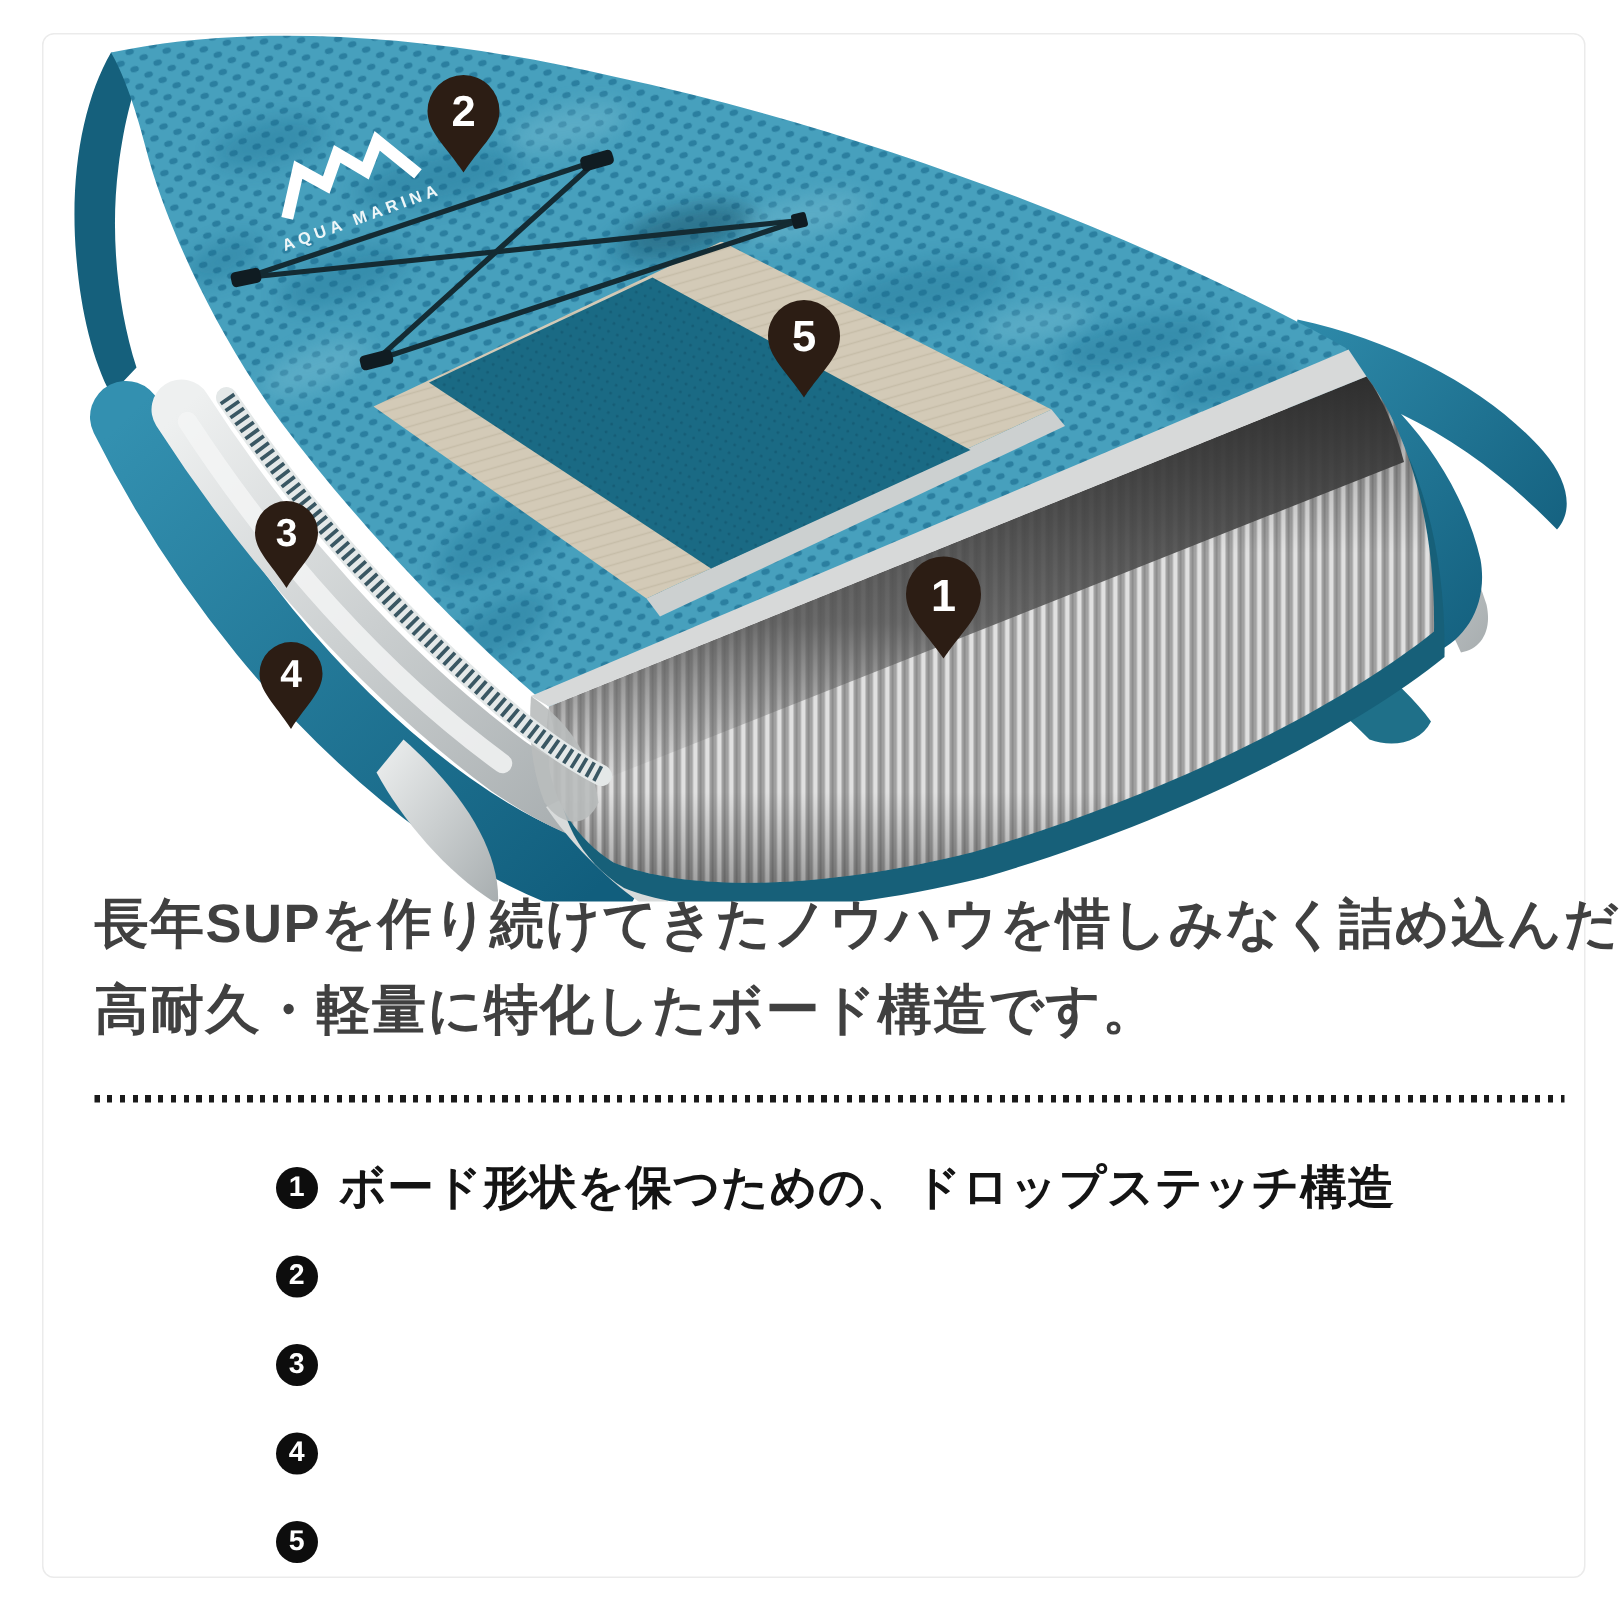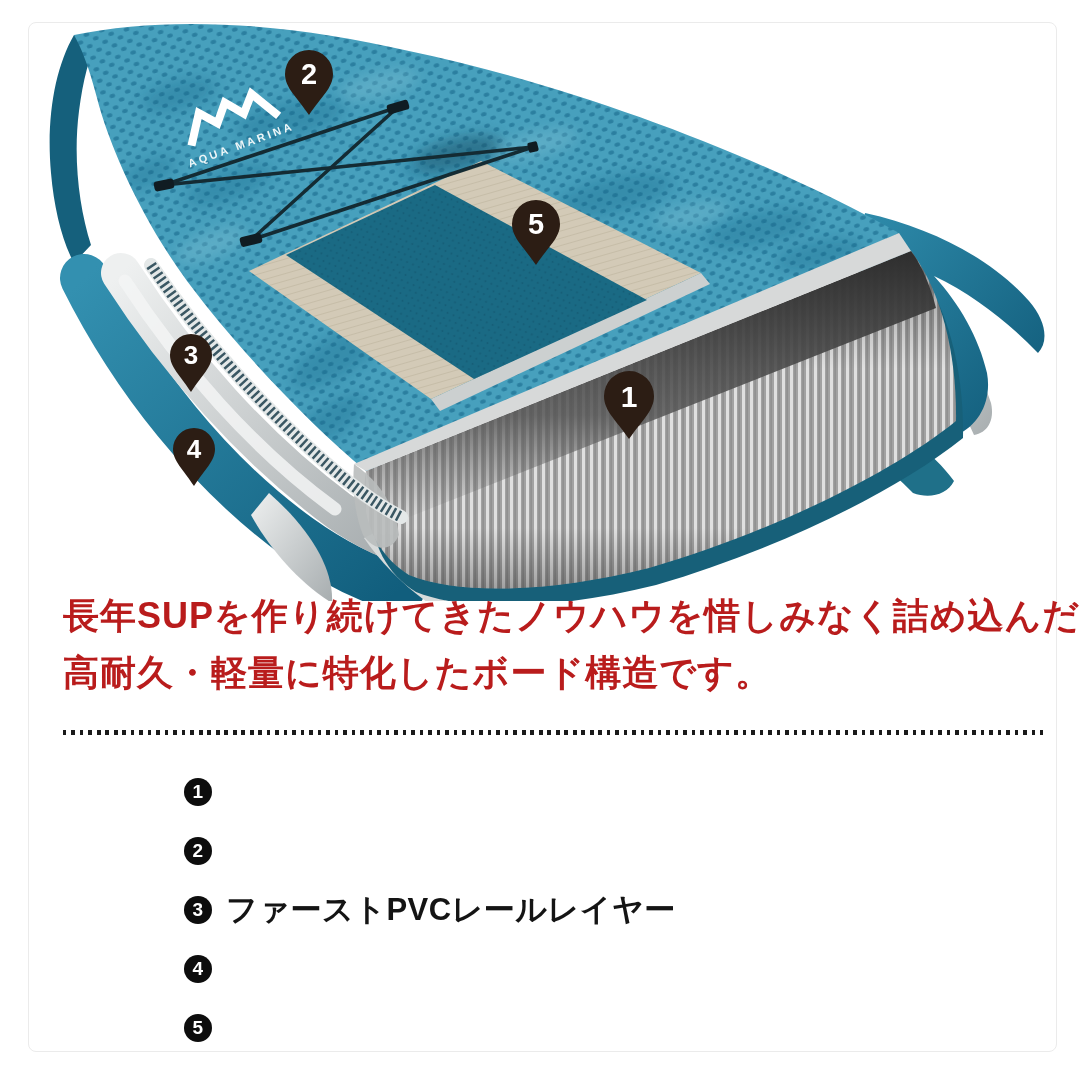--- a/index.html
+++ b/index.html
@@ -1,21 +1,21 @@
 <!DOCTYPE html>
 <html><head>
 <meta charset="utf-8">
 <style>
   html,body{margin:0;padding:0;background:#fff;}
   .page{position:relative;width:1080px;height:1080px;background:#ffffff;overflow:hidden;
         font-family:"Liberation Sans","DejaVu Sans",sans-serif;}
   .card{position:absolute;left:28px;top:22px;width:1027px;height:1028px;background:#ffffff;
         border:1px solid #ebebeb;border-radius:8px;}
   .illustration{position:absolute;left:0;top:0;width:1027px;height:578px;display:block;}
-  .intro{position:absolute;left:34px;top:564px;width:980px;color:#b91c1c;
+  .intro{position:absolute;left:34px;top:564px;width:980px;color:#404040;
          font-size:36px;font-weight:700;letter-spacing:1px;}
   .intro span{display:block;height:57px;line-height:57px;white-space:nowrap;}
   .dotted{position:absolute;left:34px;top:707px;width:980px;height:5px;
           background-image:repeating-linear-gradient(90deg,#1a1a1a 0 3.5px,transparent 3.5px 8.5px);}
   .legend{position:absolute;left:155px;top:739px;}
   .legend-item{display:flex;align-items:center;height:59px;color:#141414;
                font-size:31px;font-weight:700;letter-spacing:0.5px;white-space:nowrap;}
   .marker{flex:0 0 28px;width:28px;height:28px;border-radius:50%;background:#0d0d0d;color:#fff;
           font-size:19px;font-weight:700;display:flex;align-items:center;justify-content:center;
           margin-right:14px;}
@@ -191,27 +191,27 @@
     <div class="intro">
       <span>長年SUPを作り続けてきたノウハウを惜しみなく詰め込んだ</span>
       <span>高耐久・軽量に特化したボード構造です。</span>
     </div>
 
     <div class="dotted"></div>
 
     <div class="legend">
       <div class="legend-item">
         <span class="marker">1</span>
+        <span>ボード形状を保つための、ドロップステッチ構造</span>
       </div>
       <div class="legend-item">
         <span class="marker">2</span>
       </div>
       <div class="legend-item">
         <span class="marker">3</span>
-        <span>ファーストPVCレールレイヤー</span>
       </div>
       <div class="legend-item">
         <span class="marker">4</span>
       </div>
       <div class="legend-item">
         <span class="marker">5</span>
       </div>
     </div>
 
   </div>

